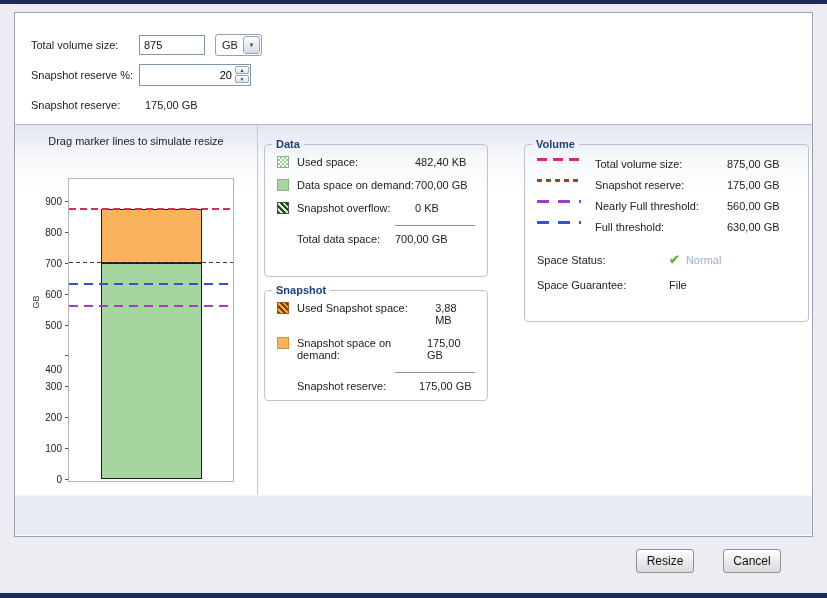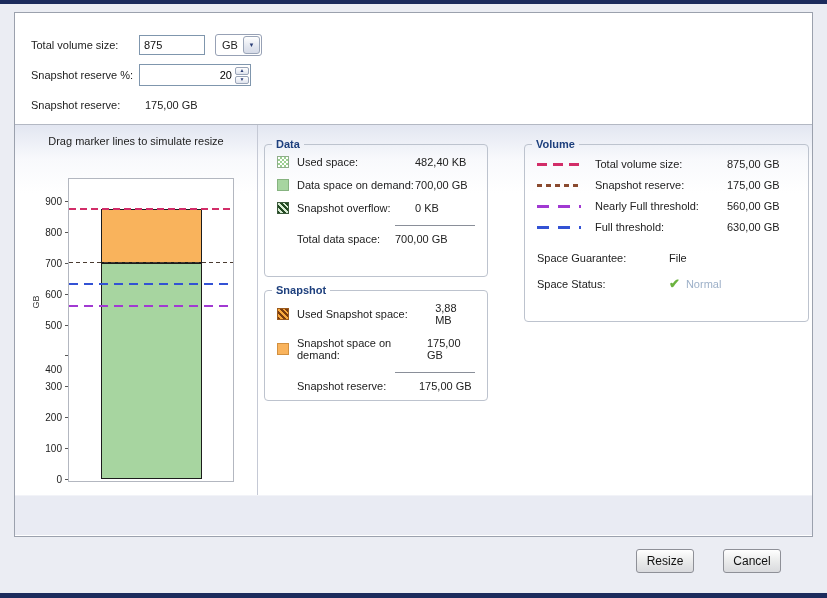--- a/index.html
+++ b/index.html
@@ -29,21 +29,21 @@
   
   .combo { display:flex; align-items:center; margin-left:10px; border:1px solid #97a1b5; border-radius:3px; height:22px; background:#fff; padding:1px; }
   .combo-value { padding:0 5px; }
   .combo-btn {
     width:17px; height:18px; border:1px solid #9aa5b8; border-radius:3px;
     background:linear-gradient(#ffffff,#e2e6ef 60%,#d6dbe8);
     display:flex; align-items:center; justify-content:center; cursor:default;
   }
   .arrow-glyph { font-size:6px; color:#2c3f77; line-height:1; }
   
-  .spin-wrap { display:flex; align-items:center; border:1px solid #7f96ad; height:22px; width:112px; background:#fff; padding:1px; }
+  .spin-wrap { display:flex; align-items:flex-start; border:1px solid #7f96ad; height:22px; width:112px; background:#fff; padding:1px; }
   .spin-input { border:0; outline:0; flex:1; height:18px; text-align:right; font:11px "Liberation Sans", sans-serif; padding-right:3px; min-width:0; }
   .spin-btns { display:flex; flex-direction:column; gap:1px; }
   .spin-btn {
     width:14px; height:8px; border:1px solid #9aa5b8; border-radius:2px;
     background:linear-gradient(#ffffff,#dfe3ed);
     display:flex; align-items:center; justify-content:center; cursor:default;
   }
   .spin-btn .arrow-glyph { font-size:5px; }
   .static-value { margin-left:6px; }
 
@@ -63,21 +63,21 @@
   .y-tick-label { position:absolute; width:26px; text-align:right; font-size:10px; color:#222; }
   .y-tick-mark { position:absolute; width:3px; height:1px; background:#555; }
   .bar-seg { position:absolute; border:1px solid #1c1c1c; }
   .marker-line { position:absolute; left:0; width:100%; cursor:row-resize; }
   #ylabel { position:absolute; left:14px; top:172px; font-size:9px; color:#333; transform:rotate(-90deg); transform-origin:center; }
 
   
   fieldset { position:absolute; border:1px solid #bdc3ce; border-radius:4px; background:transparent; }
   legend { margin-left:7px; padding:0 4px; color:#1d3f7d; font-weight:bold; font-size:11px; }
   .fs-body { padding:6px 12px 4px 12px; }
-  .legend-row { display:flex; align-items:center; margin-bottom:11px; }
+  .legend-row { display:flex; align-items:flex-start; margin-bottom:11px; }
   .swatch { width:12px; height:12px; margin-right:8px; flex:none; }
   .sw-used-space { border:1px solid #8fae8a; background-color:#fff;
     background-image:linear-gradient(45deg,#9ccf92 25%,transparent 25%,transparent 75%,#9ccf92 75%),
                      linear-gradient(45deg,#9ccf92 25%,transparent 25%,transparent 75%,#9ccf92 75%);
     background-size:4px 4px; background-position:0 0,2px 2px; }
   .sw-data-demand { border:1px solid #86b380; background:#a7d5a0; }
   .sw-snap-overflow { border:1px solid #3c5a3c; background:repeating-linear-gradient(45deg,#234a23 0 2px,#d9ecd4 2px 4px); }
   .sw-used-snap { border:1px solid #9a5a1e; background:repeating-linear-gradient(45deg,#7a3c10 0 2px,#f9a93d 2px 4px); }
   .sw-snap-demand { border:1px solid #d29040; background:#f9b35c; }
   .row-label { color:#222; }
@@ -250,28 +250,28 @@
             <span class="row-label">Nearly Full threshold:</span>
             <span class="row-value">560,00 GB</span>
           </div>
           <div class="legend-row">
             <span class="dash-swatch" style="background: repeating-linear-gradient(90deg, rgb(51, 82, 212) 0px, rgb(51, 82, 212) 12px, transparent 12px, transparent 21px);"></span>
             <span class="row-label">Full threshold:</span>
             <span class="row-value">630,00 GB</span>
           </div>
           <div class="vol-gap"></div>
           <div class="plain-row">
-            <span class="row-label">Space Guarantee:</span>
-            <span class="row-value">File</span>
-          </div>
-          <div class="plain-row">
             <span class="row-label">Space Status:</span>
             <span class="check-icon" style="color: rgb(108, 179, 63);">✔</span>
             <span class="row-value status-normal">Normal</span>
           </div>
+          <div class="plain-row">
+            <span class="row-label">Space Guarantee:</span>
+            <span class="row-value">File</span>
+          </div>
         </div>
       </fieldset>
 
     </div>
     <div id="footer-band"></div>
   </div>
 </div>
 
 <button class="dlg-btn" id="resize-button">Resize</button>
 <button class="dlg-btn" id="cancel-button">Cancel</button>

